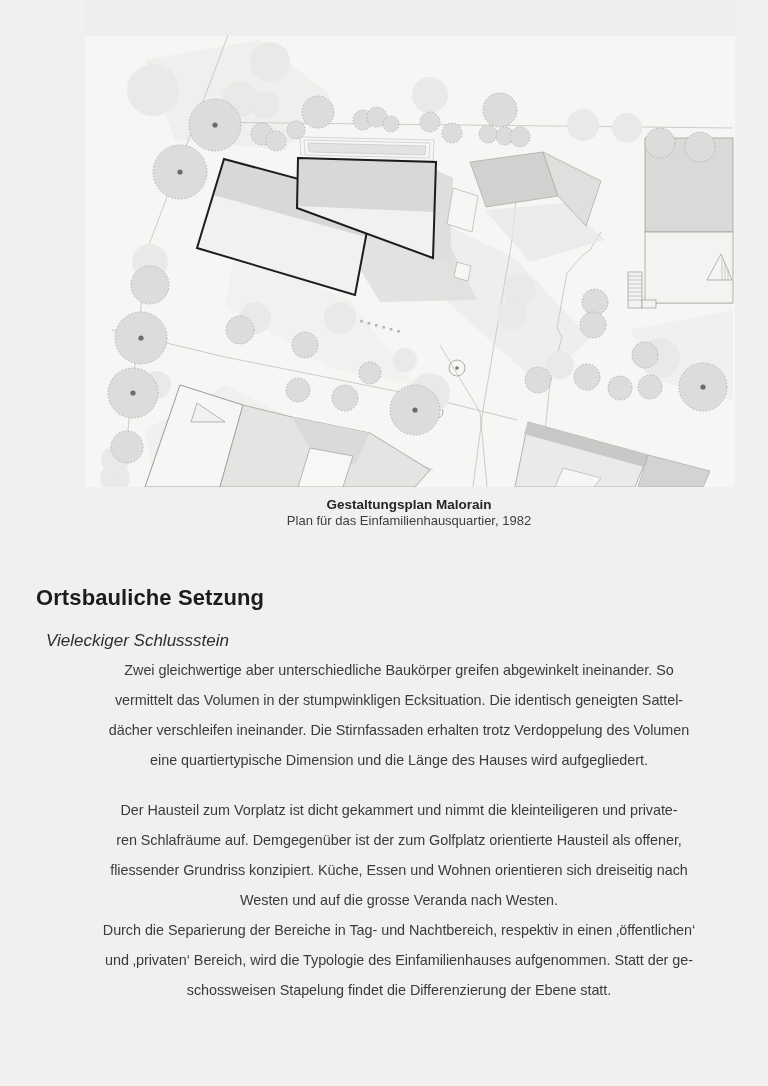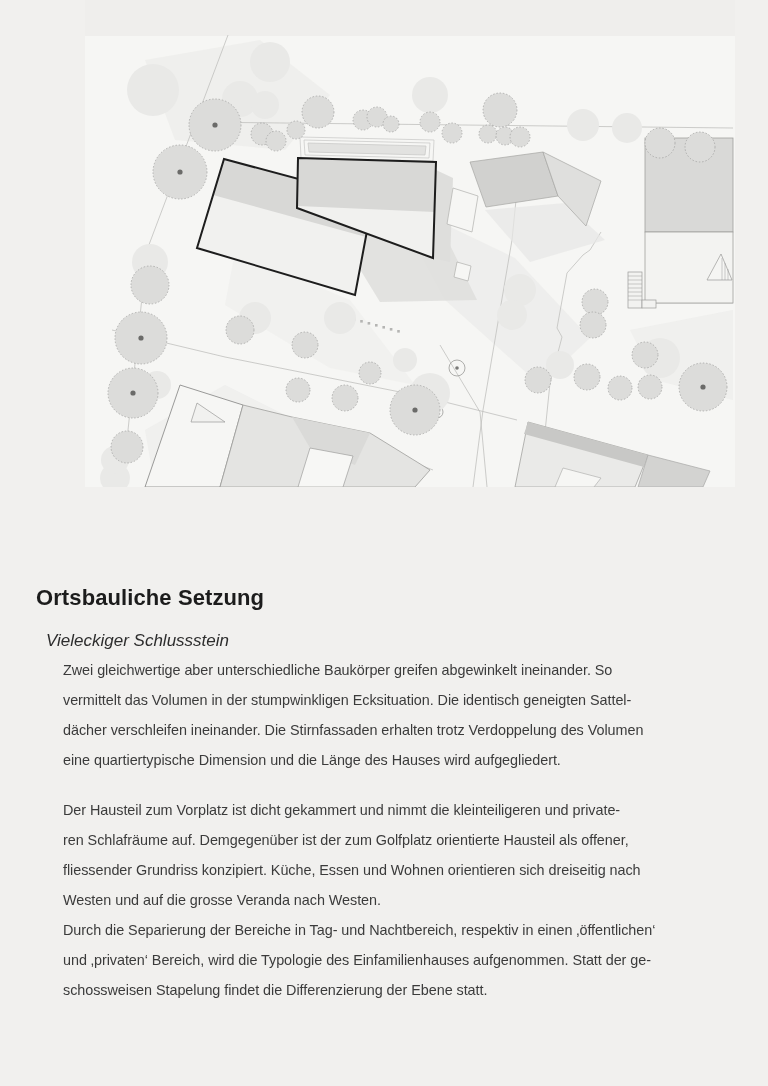--- a/index.html
+++ b/index.html
@@ -5,21 +5,21 @@
   html,body{margin:0;padding:0;}
   body{font-family:"Liberation Sans","DejaVu Sans",sans-serif;}
   .page{position:relative;width:768px;height:1086px;background:#f1f0ee;overflow:hidden;}
   .plan-figure{position:absolute;left:85px;top:0;width:650px;height:487px;overflow:hidden;}
   .plan-figure svg{display:block;}
   .caption{position:absolute;left:85px;top:497px;width:648px;text-align:center;}
   .caption-title{font-size:13.5px;font-weight:700;color:#262626;line-height:16px;}
   .caption-subtitle{font-size:13px;font-weight:400;color:#3d3d3d;line-height:16px;}
   .section-title{position:absolute;left:36px;top:585px;margin:0;font-size:22px;font-weight:700;color:#1c1c1c;letter-spacing:.1px;}
   .section-subtitle{position:absolute;left:36px;top:621px;margin:10px;font-size:17px;font-weight:400;font-style:italic;color:#2d2d2d;}
-  .body-text{position:absolute;left:63px;top:655px;width:672px;color:#3b3b3b;}
+  .body-text{position:absolute;left:63px;top:655px;width:672px;color:#3b3b3b;text-align:center;}
   .body-text p{margin:0;font-size:14.4px;line-height:30px;letter-spacing:-.05px;white-space:pre;}
   .body-text p.gap-lg{margin-top:20px;}
   .body-text p.gap-sm{}
 </style>
 </head>
 <body>
 
 <div class="page">
 
   <div class="plan-figure">
@@ -181,20 +181,24 @@
           <circle cx="502" cy="377" r="13" fill="#dcdcda" stroke="#a5a5a3" stroke-width=".8" stroke-dasharray="1.5 1.8"></circle>
           <circle cx="560" cy="355" r="13" fill="#dcdcda" stroke="#a5a5a3" stroke-width=".8" stroke-dasharray="1.5 1.8"></circle>
           <circle cx="535" cy="388" r="12" fill="#dcdcda" stroke="#a5a5a3" stroke-width=".8" stroke-dasharray="1.5 1.8"></circle>
           <circle cx="565" cy="387" r="12" fill="#dcdcda" stroke="#a5a5a3" stroke-width=".8" stroke-dasharray="1.5 1.8"></circle>
           <circle cx="618" cy="387" r="24" fill="#dcdcda" stroke="#a5a5a3" stroke-width=".8" stroke-dasharray="1.5 1.8"></circle>
           <circle cx="618" cy="387" r="2.6" fill="#6b6b69"></circle>
         </g>
     </svg>
   </div>
 
+  <div class="caption">
+    <div class="caption-title">Gestaltungsplan Malorain</div>
+    <div class="caption-subtitle">Plan für das Einfamilienhausquartier, 1982</div>
+  </div>
 
   <h1 class="section-title">Ortsbauliche Setzung</h1>
   <h2 class="section-subtitle">Vieleckiger Schlussstein</h2>
 
   <div class="body-text">
     <p>Zwei gleichwertige aber unterschiedliche Baukörper greifen abgewinkelt ineinander. So
 vermittelt das Volumen in der stumpwinkligen Ecksituation. Die identisch geneigten Sattel-
 dächer verschleifen ineinander. Die Stirnfassaden erhalten trotz Verdoppelung des Volumen
 eine quartiertypische Dimension und die Länge des Hauses wird aufgegliedert.</p>
     <p class="gap-lg">Der Hausteil zum Vorplatz ist dicht gekammert und nimmt die kleinteiligeren und private-

